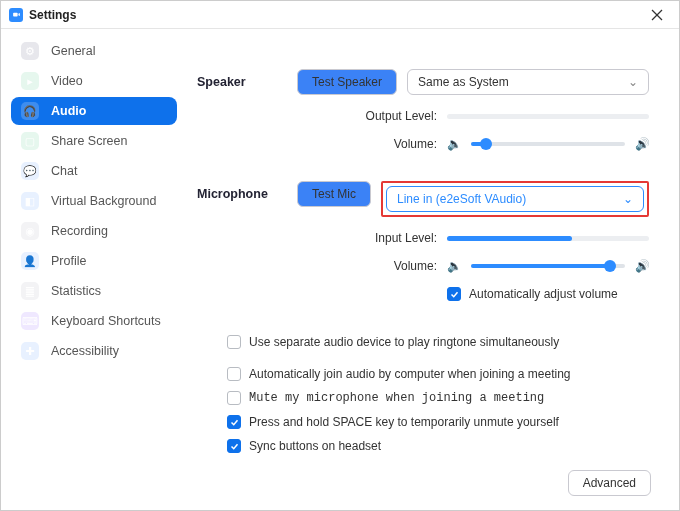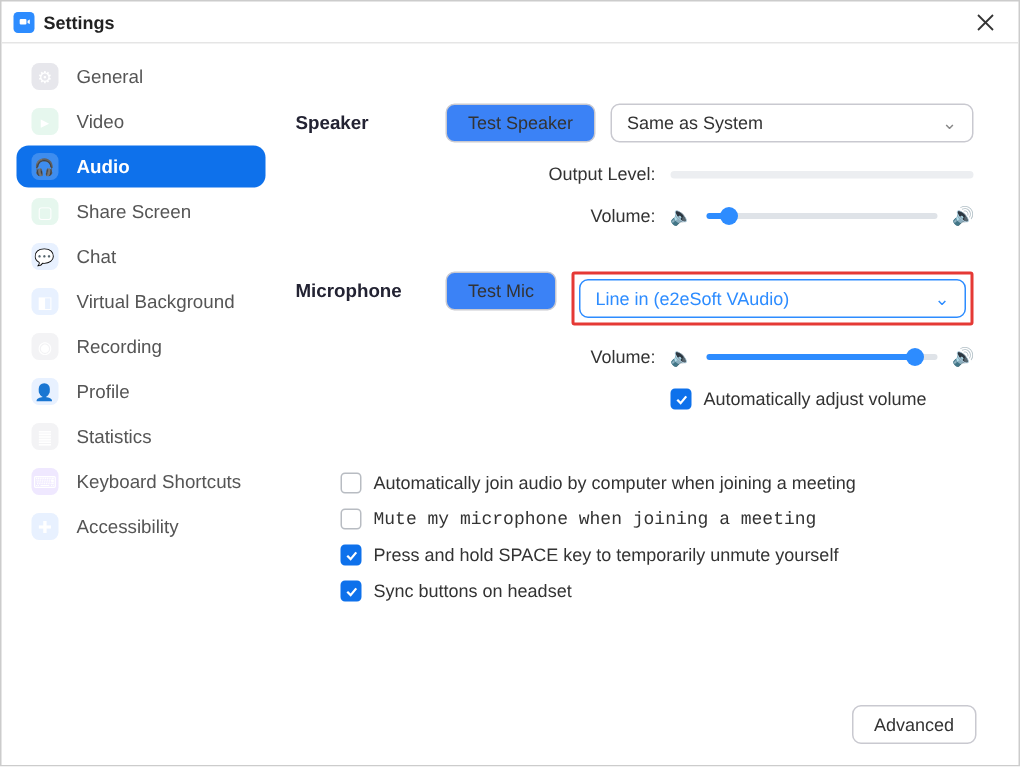--- a/index.html
+++ b/index.html
@@ -242,20 +242,26 @@
         <div class="sec-body">
           <div class="row-top">
             <button class="btn">Test Mic</button>
             <div class="highlight-box" style="flex:1">
               <div class="select">
                 <span>Line in (e2eSoft VAudio)</span>
                 <span class="chev">⌄</span>
               </div>
             </div>
           </div>
+          <div class="level-row">
+            <span class="level-label">Input Level:</span>
+            <div class="level-bar">
+              <div class="level-fill" id="mic-level-fill" style="width: 62%;"></div>
+            </div>
+          </div>
           <div class="vol-row">
             <span class="vol-label">Volume:</span>
             <span class="spk-icon">🔈</span>
             <div class="vol-track">
               <div class="vol-fill" id="mic-vol-fill" style="width: 90%;"></div>
               <div class="vol-thumb" id="mic-vol-thumb" style="left: 90%;"></div>
             </div>
             <span class="spk-icon">🔊</span>
           </div>
           <div class="check-row auto-row">
@@ -263,20 +269,24 @@
               <svg viewBox="0 0 12 12" stroke="#fff" stroke-width="2" fill="none">
                   <polyline points="2,6 5,9 10,3"></polyline>
                 </svg>
             </span>
             <span>Automatically adjust volume</span>
           </div>
         </div>
       </div>
 
       <div class="opts">
+        <div class="check-row">
+          <span class="check"></span>
+          <span>Use separate audio device to play ringtone simultaneously</span>
+        </div>
         <div style="height:8px"></div>
         <div class="check-row">
           <span class="check"></span>
           <span>Automatically join audio by computer when joining a meeting</span>
         </div>
         <div class="check-row sub">
           <span class="check"></span>
           <span>Mute my microphone when joining a meeting</span>
         </div>
         <div class="check-row">

